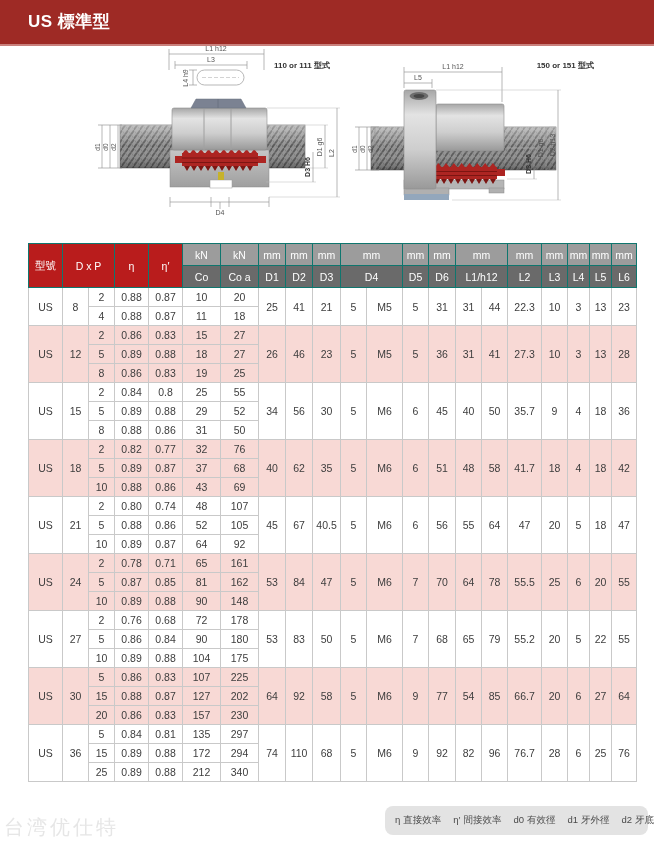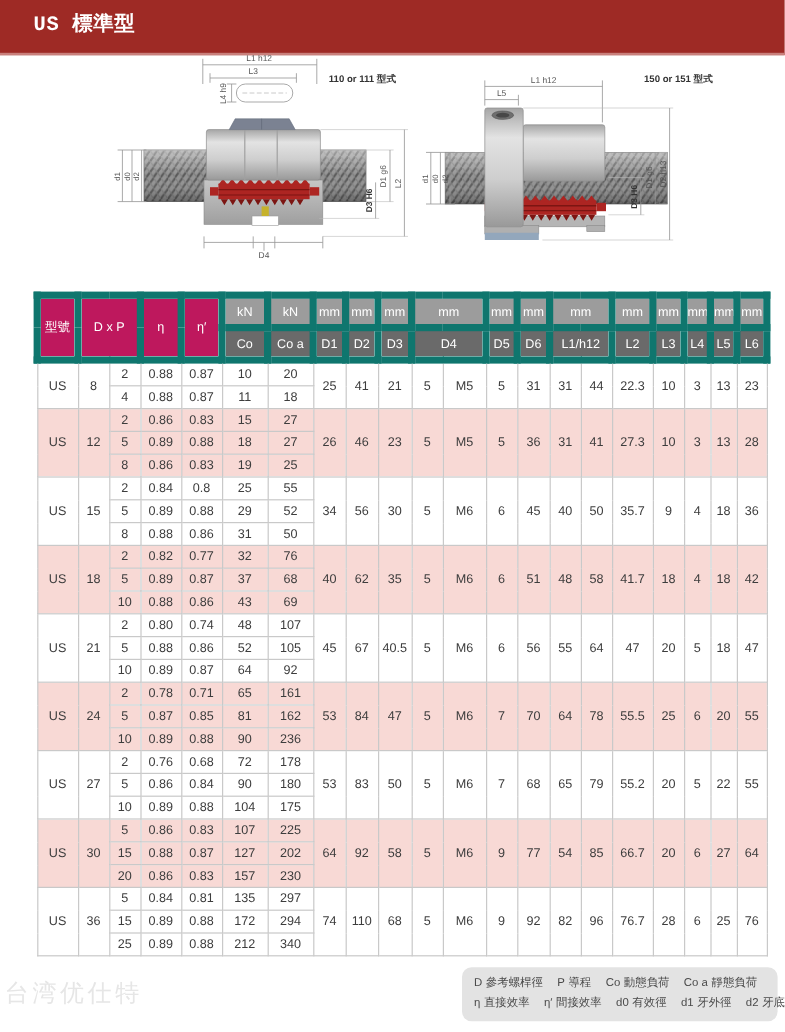--- a/index.html
+++ b/index.html
@@ -3,44 +3,44 @@
 <meta charset="utf-8">
 <style>
   html,body { margin:0; padding:0; }
   body {
     width:654px; height:860px; position:relative; overflow:hidden;
     background:#ffffff; font-family:"Liberation Sans", sans-serif;
   }
   
   .header-bar {
     position:absolute; top:0; left:0; width:654px; height:44px;
-    background:#9e2a25; border-bottom:2px solid #c9807c;font-family:Liberation Mono, monospace;
+    background:#9e2a25; border-bottom:2px solid #c9807c;
   }
   .header-bar .title {
     padding-left:28px; line-height:43px; color:#ffffff;
     font-size:17px; font-weight:bold; letter-spacing:0.5px;
   }
   
   .diagrams { position:absolute; top:40px; left:0; width:654px; height:186px; }
   .diag { position:absolute; top:0; }
   
   table.spec {
     position:absolute; left:28px; top:243px; width:604px;
     border-collapse:collapse; table-layout:fixed;
     font-size:10.5px; color:#3d3d3d;
   }
   table.spec th, table.spec td {
     border:1px solid #c9c9c9; text-align:center; vertical-align:middle;
     padding:0; overflow:hidden; white-space:nowrap;
   }
   table.spec thead th {
-    color:#ffffff; font-weight:normal; height:21px; border:6px solid #0f766e;
+    color:#ffffff; font-weight:normal; height:21px; border:1px solid #0f766e;
     font-size:10.5px;
   }
-  table.spec thead th.m { background:#be185d; }
+  table.spec thead th.m { background:#b91c1c; }
   table.spec thead th.u { background:#9c9c9c; }
   table.spec thead th.n { background:#6a6a6a; }
   table.spec tbody td { height:18px; line-height:18px; background:#ffffff; }
   table.spec tbody tr.shaded td { background:#f8d9d5; }
   
   .legend {
     position:absolute; left:385px; top:806px; width:243px;
     background:#e3e3e3; border-radius:8px; padding:6px 10px 7px 10px;
     font-size:9.5px; color:#4a4a4a;
   }
@@ -522,21 +522,21 @@
         <td>0.87</td>
         <td>0.85</td>
         <td>81</td>
         <td>162</td>
       </tr>
       <tr class="shaded">
         <td>10</td>
         <td>0.89</td>
         <td>0.88</td>
         <td>90</td>
-        <td>236</td>
+        <td>148</td>
       </tr>
       <tr>
         <td rowspan="3">US</td>
         <td rowspan="3">27</td>
         <td>2</td>
         <td>0.76</td>
         <td>0.68</td>
         <td>72</td>
         <td>178</td>
         <td rowspan="3">53</td>
@@ -640,26 +640,20 @@
         <td>0.89</td>
         <td>0.88</td>
         <td>212</td>
         <td>340</td>
       </tr>
     </tbody>
 </table>
 
 <div class="legend">
   <div class="legend-row">
-      <span class="legend-item"><span class="sym">D</span><span>參考螺桿徑</span></span>
-      <span class="legend-item"><span class="sym">P</span><span>導程</span></span>
-      <span class="legend-item"><span class="sym">Co</span><span>動態負荷</span></span>
-      <span class="legend-item"><span class="sym">Co a</span><span>靜態負荷</span></span>
-    </div>
-  <div class="legend-row">
       <span class="legend-item"><span class="sym">η</span><span>直接效率</span></span>
       <span class="legend-item"><span class="sym">η′</span><span>間接效率</span></span>
       <span class="legend-item"><span class="sym">d0</span><span>有效徑</span></span>
       <span class="legend-item"><span class="sym">d1</span><span>牙外徑</span></span>
       <span class="legend-item"><span class="sym">d2</span><span>牙底徑</span></span>
     </div>
 </div>
 
 <div class="watermark">台湾优仕特</div>
 

